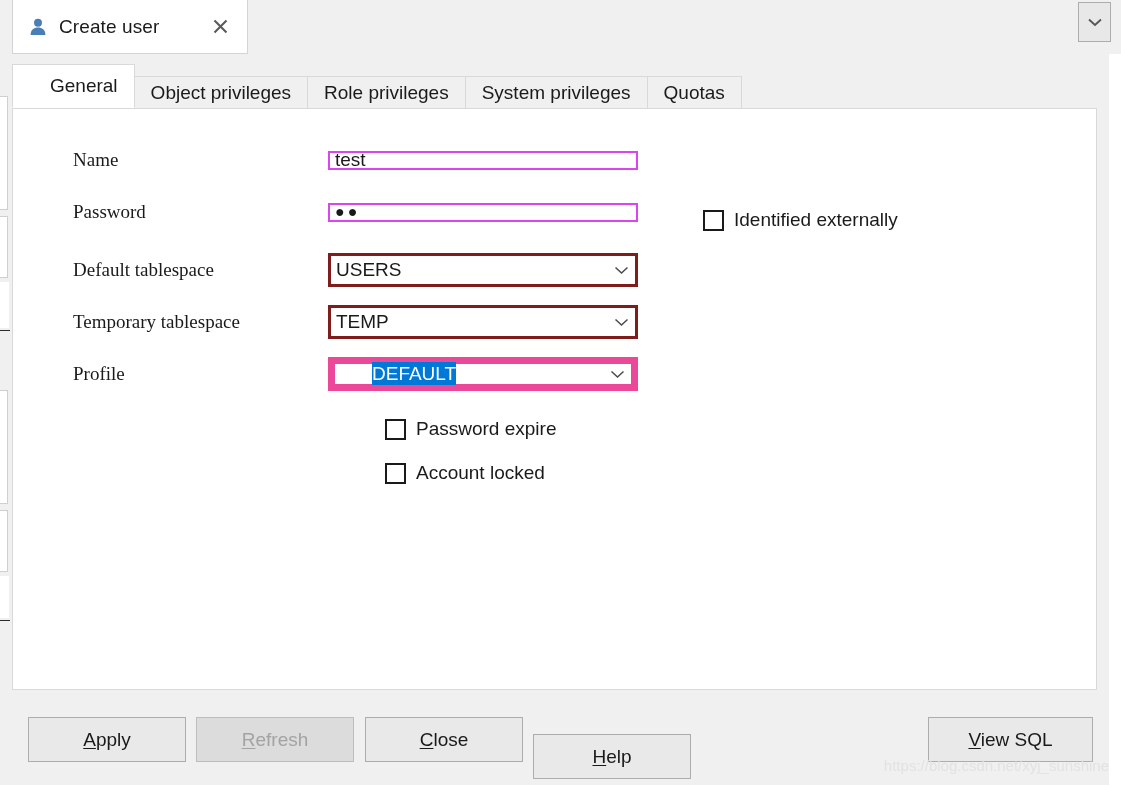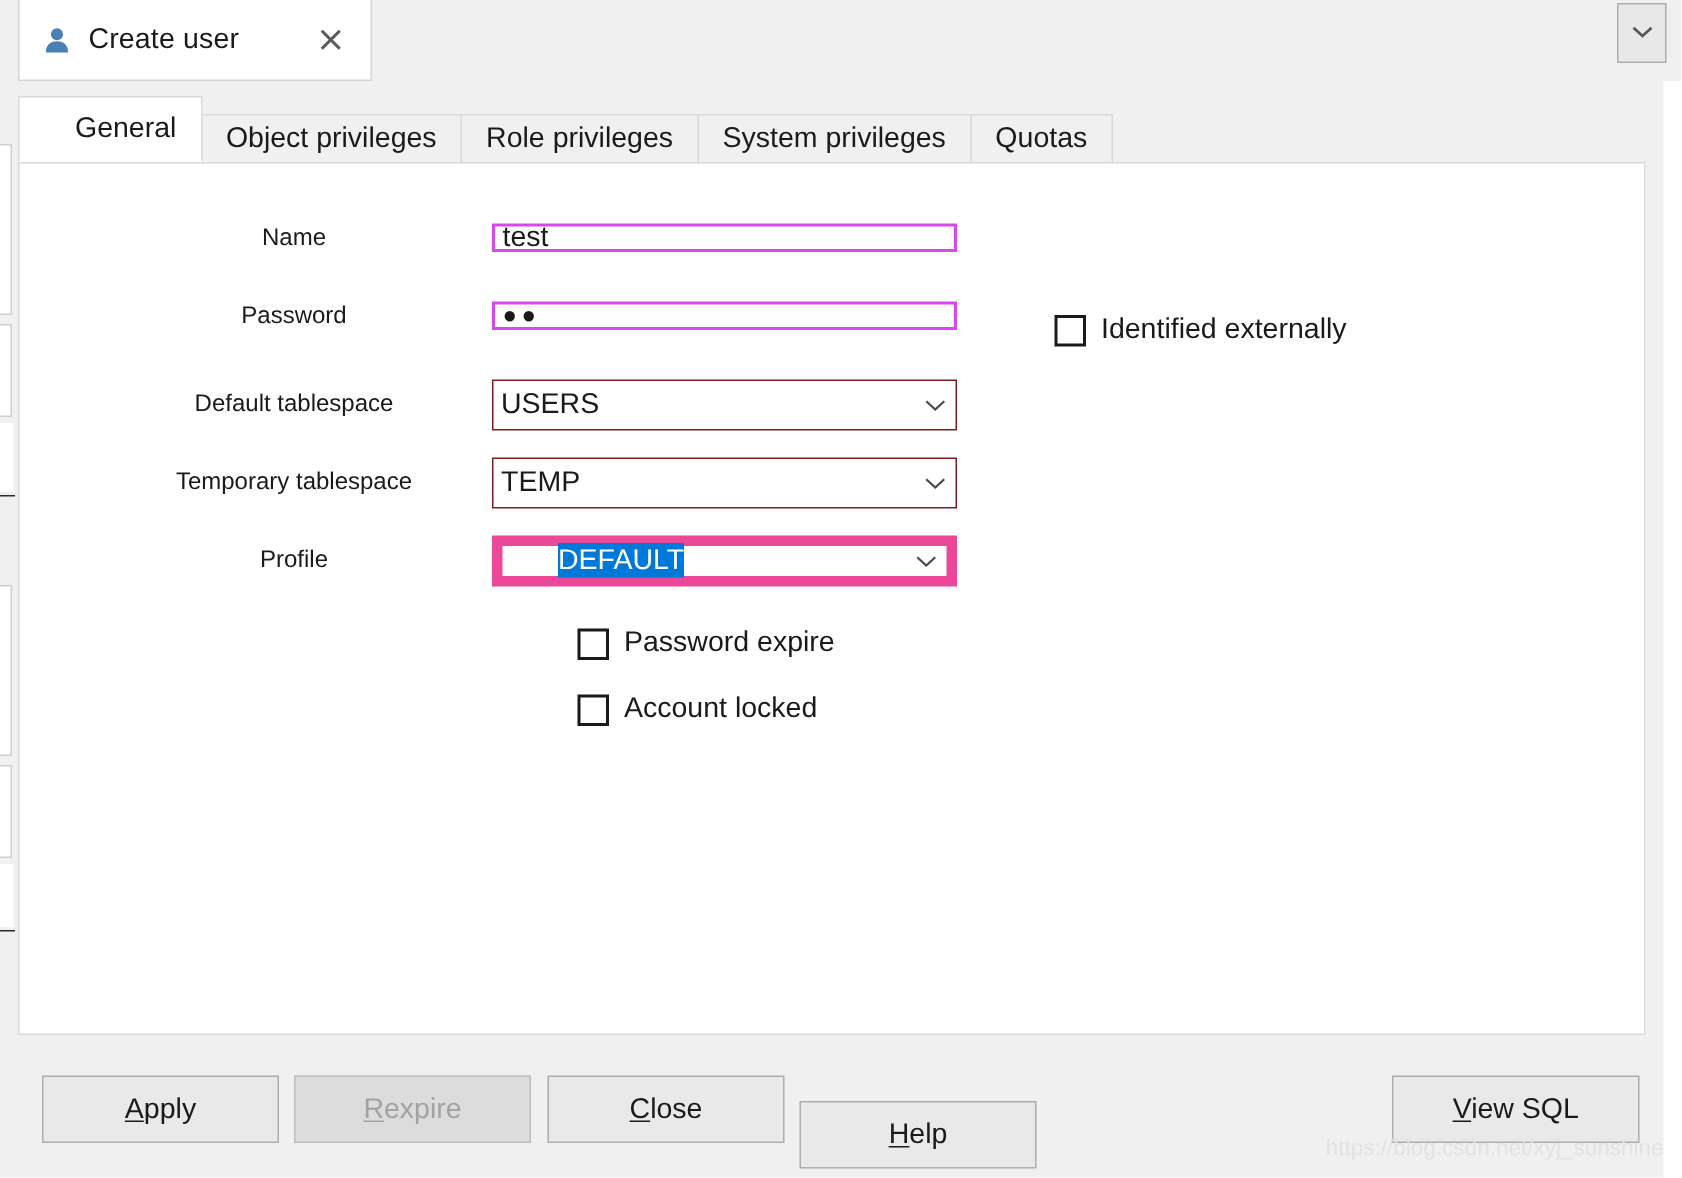--- a/index.html
+++ b/index.html
@@ -134,25 +134,26 @@
   }
 
   
   .form-row {
     position: absolute;
     display: flex;
     align-items: center;
   }
   .f-label {
     width: 255px;
-    text-align: center;
+    text-align: left;
     padding-right: 9px;
-    font-size: 16px;
+    font-size: 19px;
     color: #1a1a1a;
     white-space: nowrap;
+    font-family: Liberation Serif, serif;
   }
   .f-input {
     width: 310px;
     height: 19px;
     border: 2px solid #d946ef;
     background: #ffffff;
     font-size: 19px;
     color: #1a1a1a;
     padding: 4px 5px;
     font-family: "Liberation Sans", sans-serif;
@@ -161,21 +162,21 @@
     align-items: center;
   }
   .f-input.pwd {
     letter-spacing: 3px;
     font-size: 16px;
   }
   .f-select {
     position: relative;
     width: 310px;
     height: 34px;
-    border: 1px solid #7f1d1d;
+    border: 3px solid #7f1d1d;
     background: #ffffff;
     display: flex;
     align-items: center;
     cursor: pointer;
   }
   .f-select .sel-text {
     font-size: 19px;
     color: #1a1a1a;
     padding: 0 5px;
     flex: 1;
@@ -371,21 +372,21 @@
         <div class="cb-box"></div>
         <div class="cb-label">Account locked</div>
       </div>
 
     </div>
 
     <div class="btn" style="left:16px;top:663px;width:158px;">
       <span><u>A</u><span>pply</span></span>
     </div>
     <div class="btn disabled" style="left:184px;top:663px;width:158px;">
-      <span><u>R</u><span>expire</span></span>
+      <span><u>R</u><span>efresh</span></span>
     </div>
     <div class="btn" style="left:353px;top:663px;width:158px;">
       <span><u>C</u><span>lose</span></span>
     </div>
     <div class="btn" style="left:521px;top:680px;width:158px;">
       <span><u>H</u><span>elp</span></span>
     </div>
     <div class="btn" style="left:916px;top:663px;width:165px;">
       <span><u>V</u><span>iew SQL</span></span>
     </div>

